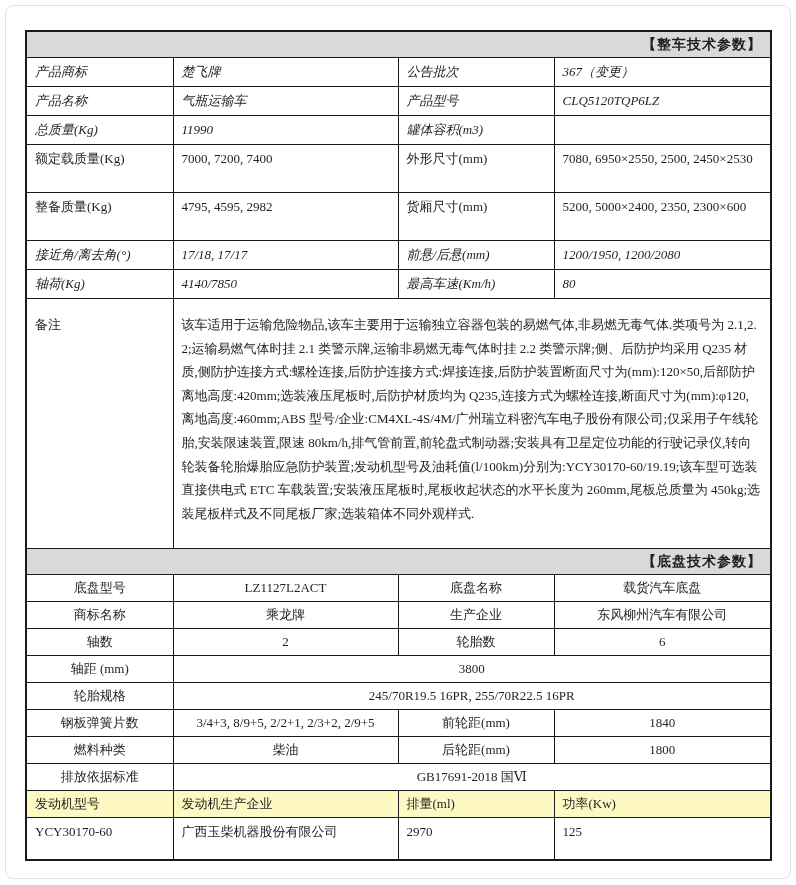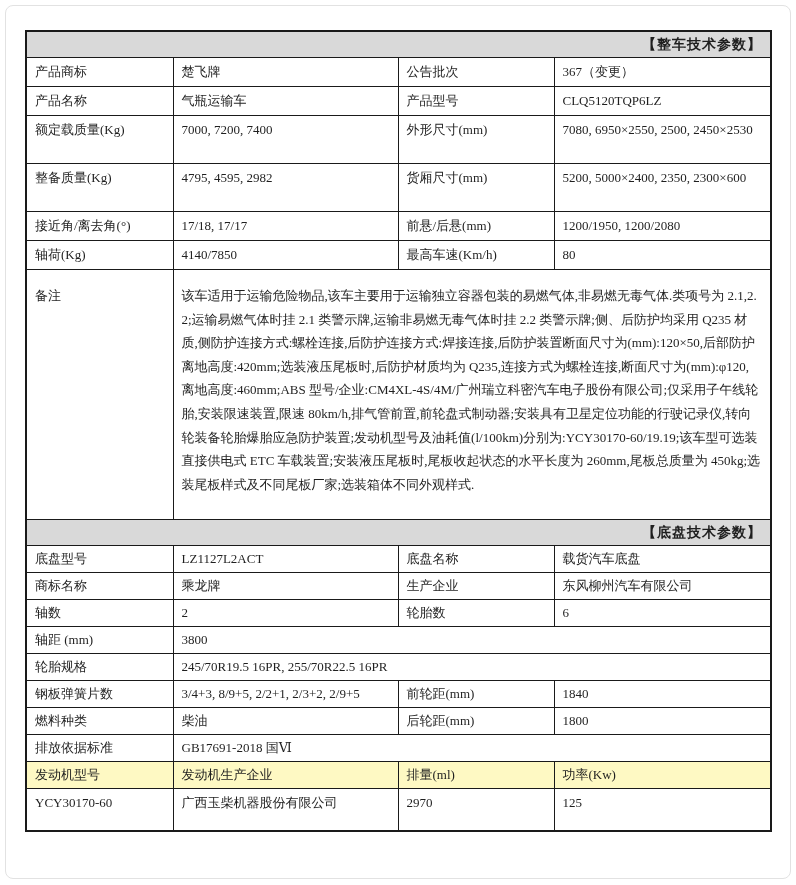--- a/index.html
+++ b/index.html
@@ -37,29 +37,29 @@
     line-height: 1.5;
   }
   tr.sec-hdr td {
     background: #d9d9d9;
     font-weight: bold;
     font-size: 14px;
     height: 20px;
     letter-spacing: 1px;
     text-align: right;
   }
-  tr.r-normal td { height: 24px; }
+  tr.r-normal td { height: 24px; font-style: italic; }
   tr.r-tall td { height: 41px; vertical-align: top; padding-top: 4px; margin-left: 26px; }
   tr.r-remark td {
     height: 233px;
     vertical-align: top;
     padding-top: 14px;
     line-height: 23.6px;
   }
-  tr.r-chassis td { height: 22px; }
+  tr.r-chassis td { height: 22px; text-align: center; }
   tr.engine-hdr td { background: #fef9c3; height: 22px; }
   tr.engine-data td { height: 35px; vertical-align: top; padding-top: 4px; }
 </style>
 </head>
 <body>
 
 <div class="page-frame"></div>
 
 <table class="spec-table">
   <colgroup>
@@ -78,20 +78,26 @@
     <td>产品商标</td>
     <td>楚飞牌</td>
     <td>公告批次</td>
     <td>367（变更）</td>
   </tr>
   <tr class="r-normal">
     <td>产品名称</td>
     <td>气瓶运输车</td>
     <td>产品型号</td>
     <td>CLQ5120TQP6LZ</td>
+  </tr>
+  <tr class="r-normal">
+    <td>总质量(Kg)</td>
+    <td>11990</td>
+    <td>罐体容积(m3)</td>
+    <td></td>
   </tr>
   <tr class="r-tall">
     <td>额定载质量(Kg)</td>
     <td>7000, 7200, 7400</td>
     <td>外形尺寸(mm)</td>
     <td>7080, 6950×2550, 2500, 2450×2530</td>
   </tr>
   <tr class="r-tall">
     <td>整备质量(Kg)</td>
     <td>4795, 4595, 2982</td>

